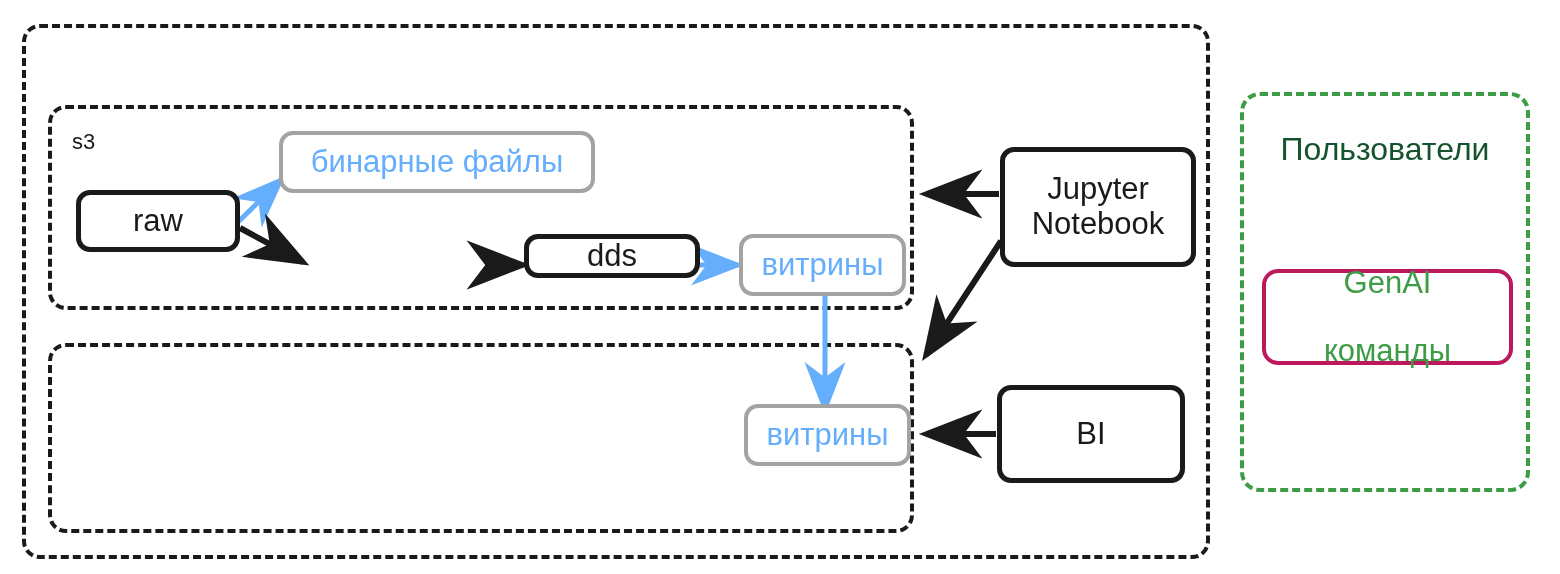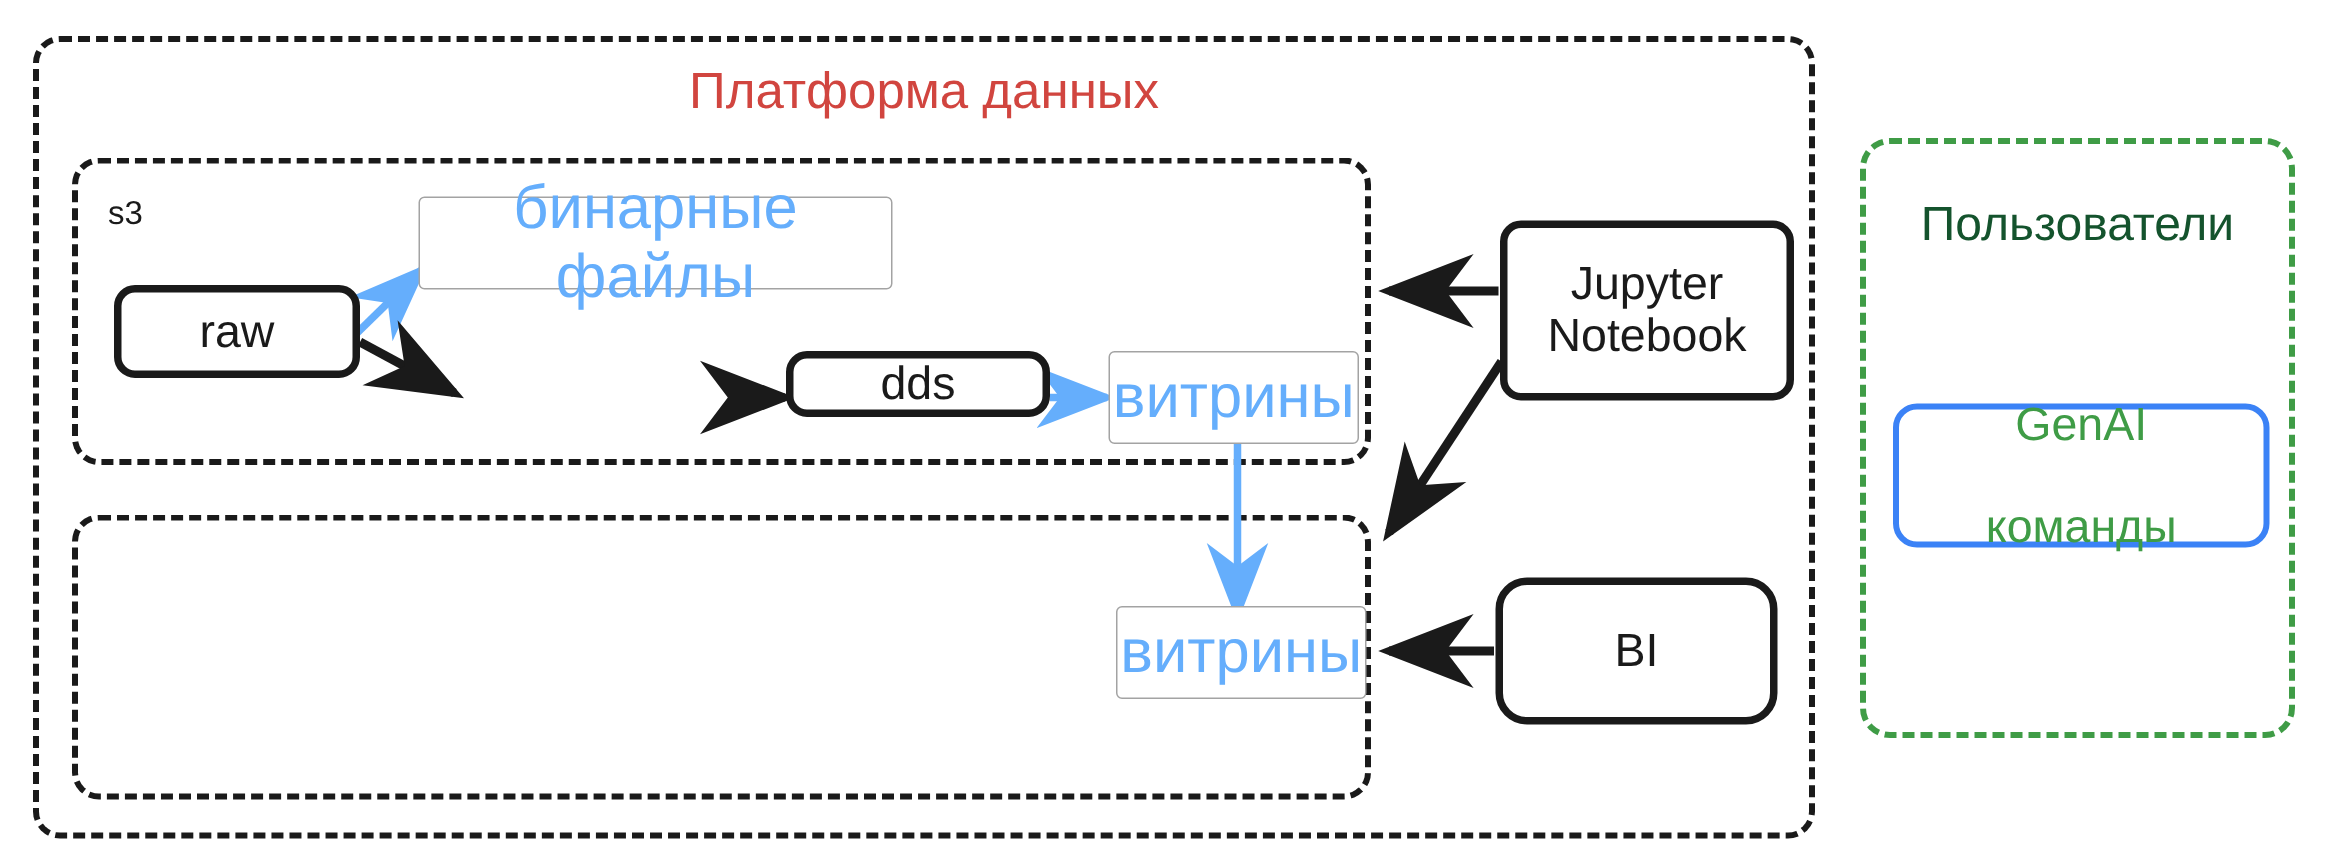--- a/index.html
+++ b/index.html
@@ -33,27 +33,27 @@
     line-height: 1.12;
     background: #ffffff;
   }
   .node-black {
     border: 5px solid #1a1a1a;
     border-radius: 14px;
     color: #1a1a1a;
     font-size: 31px;
   }
   .node-blue {
-    border: 1px solid #a3a3a3;
-    border-radius: 4px;
+    border: 4px solid #a3a3a3;
+    border-radius: 14px;
     color: #65aefc;
-    font-size: 41px;
+    font-size: 31px;
   }
   .node-green {
-    border: 4px solid #3b82f6;
+    border: 4px solid #be185d;
     border-radius: 16px;
     color: #3f9c46;
     font-size: 31px;
     gap: 33px;
   }
   .group {
     position: absolute;
     box-sizing: border-box;
     background: transparent;
   }
@@ -86,21 +86,20 @@
     text-align: center;
   }
 </style>
 </head>
 <body>
 
 <div id="canvas">
 
   <div class="group group-black" style="left:22px; top:24px; width:1188px; height:535px;"></div>
 
-  <div class="title-red" style="left:22px; top:42px; width:1188px;">Платформа данных</div>
 
   <div class="group group-black" style="left:48px; top:105px; width:866px; height:205px;"></div>
   <div class="grp-label" style="left:72px; top:129px;">s3</div>
 
   <div class="group group-black" style="left:48px; top:343px; width:866px; height:190px;"></div>
 
   <div class="group group-green" style="left:1240px; top:92px; width:290px; height:400px;"></div>
   <div class="title-green" style="left:1240px; top:131px; width:290px;">Пользователи</div>
 
   <svg class="layer" viewBox="0 0 1560 574" xmlns="http://www.w3.org/2000/svg">
@@ -155,20 +154,20 @@
 
   <div class="node node-blue" style="left:739px; top:234px; width:167px; height:62px;">витрины</div>
 
   <div class="node node-blue" style="left:744px; top:404px; width:167px; height:62px;">витрины</div>
 
   <div class="node node-black" style="left:1000px; top:147px; width:196px; height:120px; flex-direction:column;">
     <span>Jupyter</span>
     <span>Notebook</span>
   </div>
 
-  <div class="node node-black" style="left:997px; top:385px; width:188px; height:98px;border-radius:21px;">BI</div>
+  <div class="node node-black" style="left:997px; top:385px; width:188px; height:98px;">BI</div>
 
   <div class="node node-green" style="left:1262px; top:269px; width:251px; height:96px; flex-direction:column;">
     <span>GenAI</span>
     <span>команды</span>
   </div>
 
 </div>
 
 </body></html>

